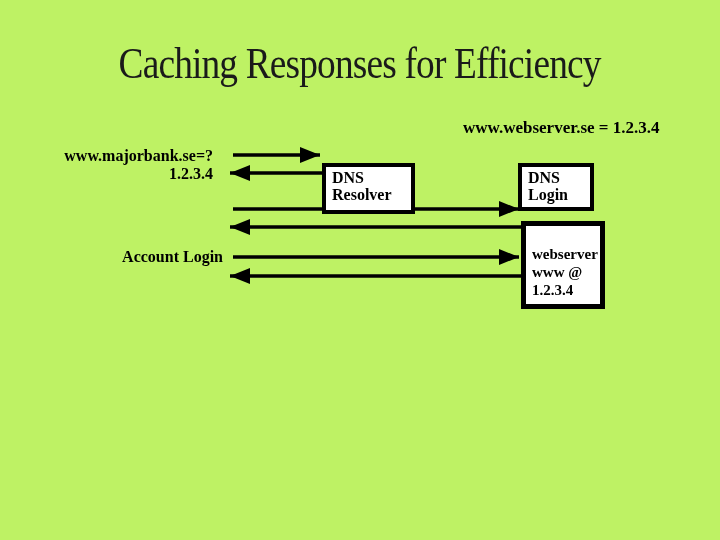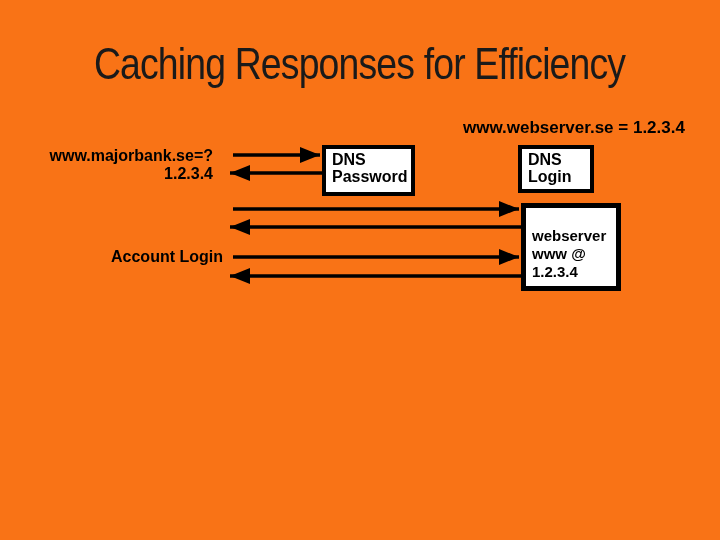--- a/index.html
+++ b/index.html
@@ -1,22 +1,22 @@
 <!DOCTYPE html>
 <html><head>
 <meta charset="utf-8">
 <style>
   html, body { margin: 0; padding: 0; background: #888; }
   .slide {
     position: relative;
     width: 720px;
     height: 540px;
-    background: #f97316;
+    background: #bef264;
     overflow: hidden;
-    font-family: Liberation Sans, sans-serif;
+    font-family: Liberation Serif, serif;
     color: #000;
   }
   .title {
     position: absolute;
     top: 40px;
     left: 0;
     width: 720px;
     text-align: center;
     font-size: 44px;
     line-height: 48px;
@@ -45,25 +45,26 @@
   .box {
     position: absolute;
     box-sizing: border-box;
     border: 4px solid #000;
     background: #fff;
     font-weight: bold;
     font-size: 16px;
     line-height: 17px;
     padding: 2px 2px 0 6px;
     white-space: nowrap;
+    margin-top: 18px;
   }
   .box-resolver { left: 322px; top: 145px; width: 93px;  height: 51px; }
   .box-server   { left: 518px; top: 145px; width: 76px;  height: 48px; }
   .box-webserver {
-    left: 521px; top: 203px; width: 100px; height: 88px;
+    left: 521px; top: 203px; width: 84px; height: 88px;
     border-width: 5px;
     padding: 19px 2px 0 6px;
     font-size: 15px;
     line-height: 18px;
   }
   .arrow-layer {
     position: absolute;
     left: 0; top: 0;
     width: 720px; height: 540px;
     pointer-events: none;
@@ -98,21 +99,21 @@
   </div>
 
   <div class="lbl anno">www.webserver.se = 1.2.3.4</div>
 
   <div class="lbl labels-b right-align">
     <div>Account Login</div>
   </div>
 
   <div class="box box-resolver">
     <div>DNS</div>
-    <div>Password</div>
+    <div>Resolver</div>
   </div>
 
   <div class="box box-server">
     <div>DNS</div>
     <div>Login</div>
   </div>
 
   <div class="box box-webserver">
     <div>webserver</div>
     <div>www @</div>

